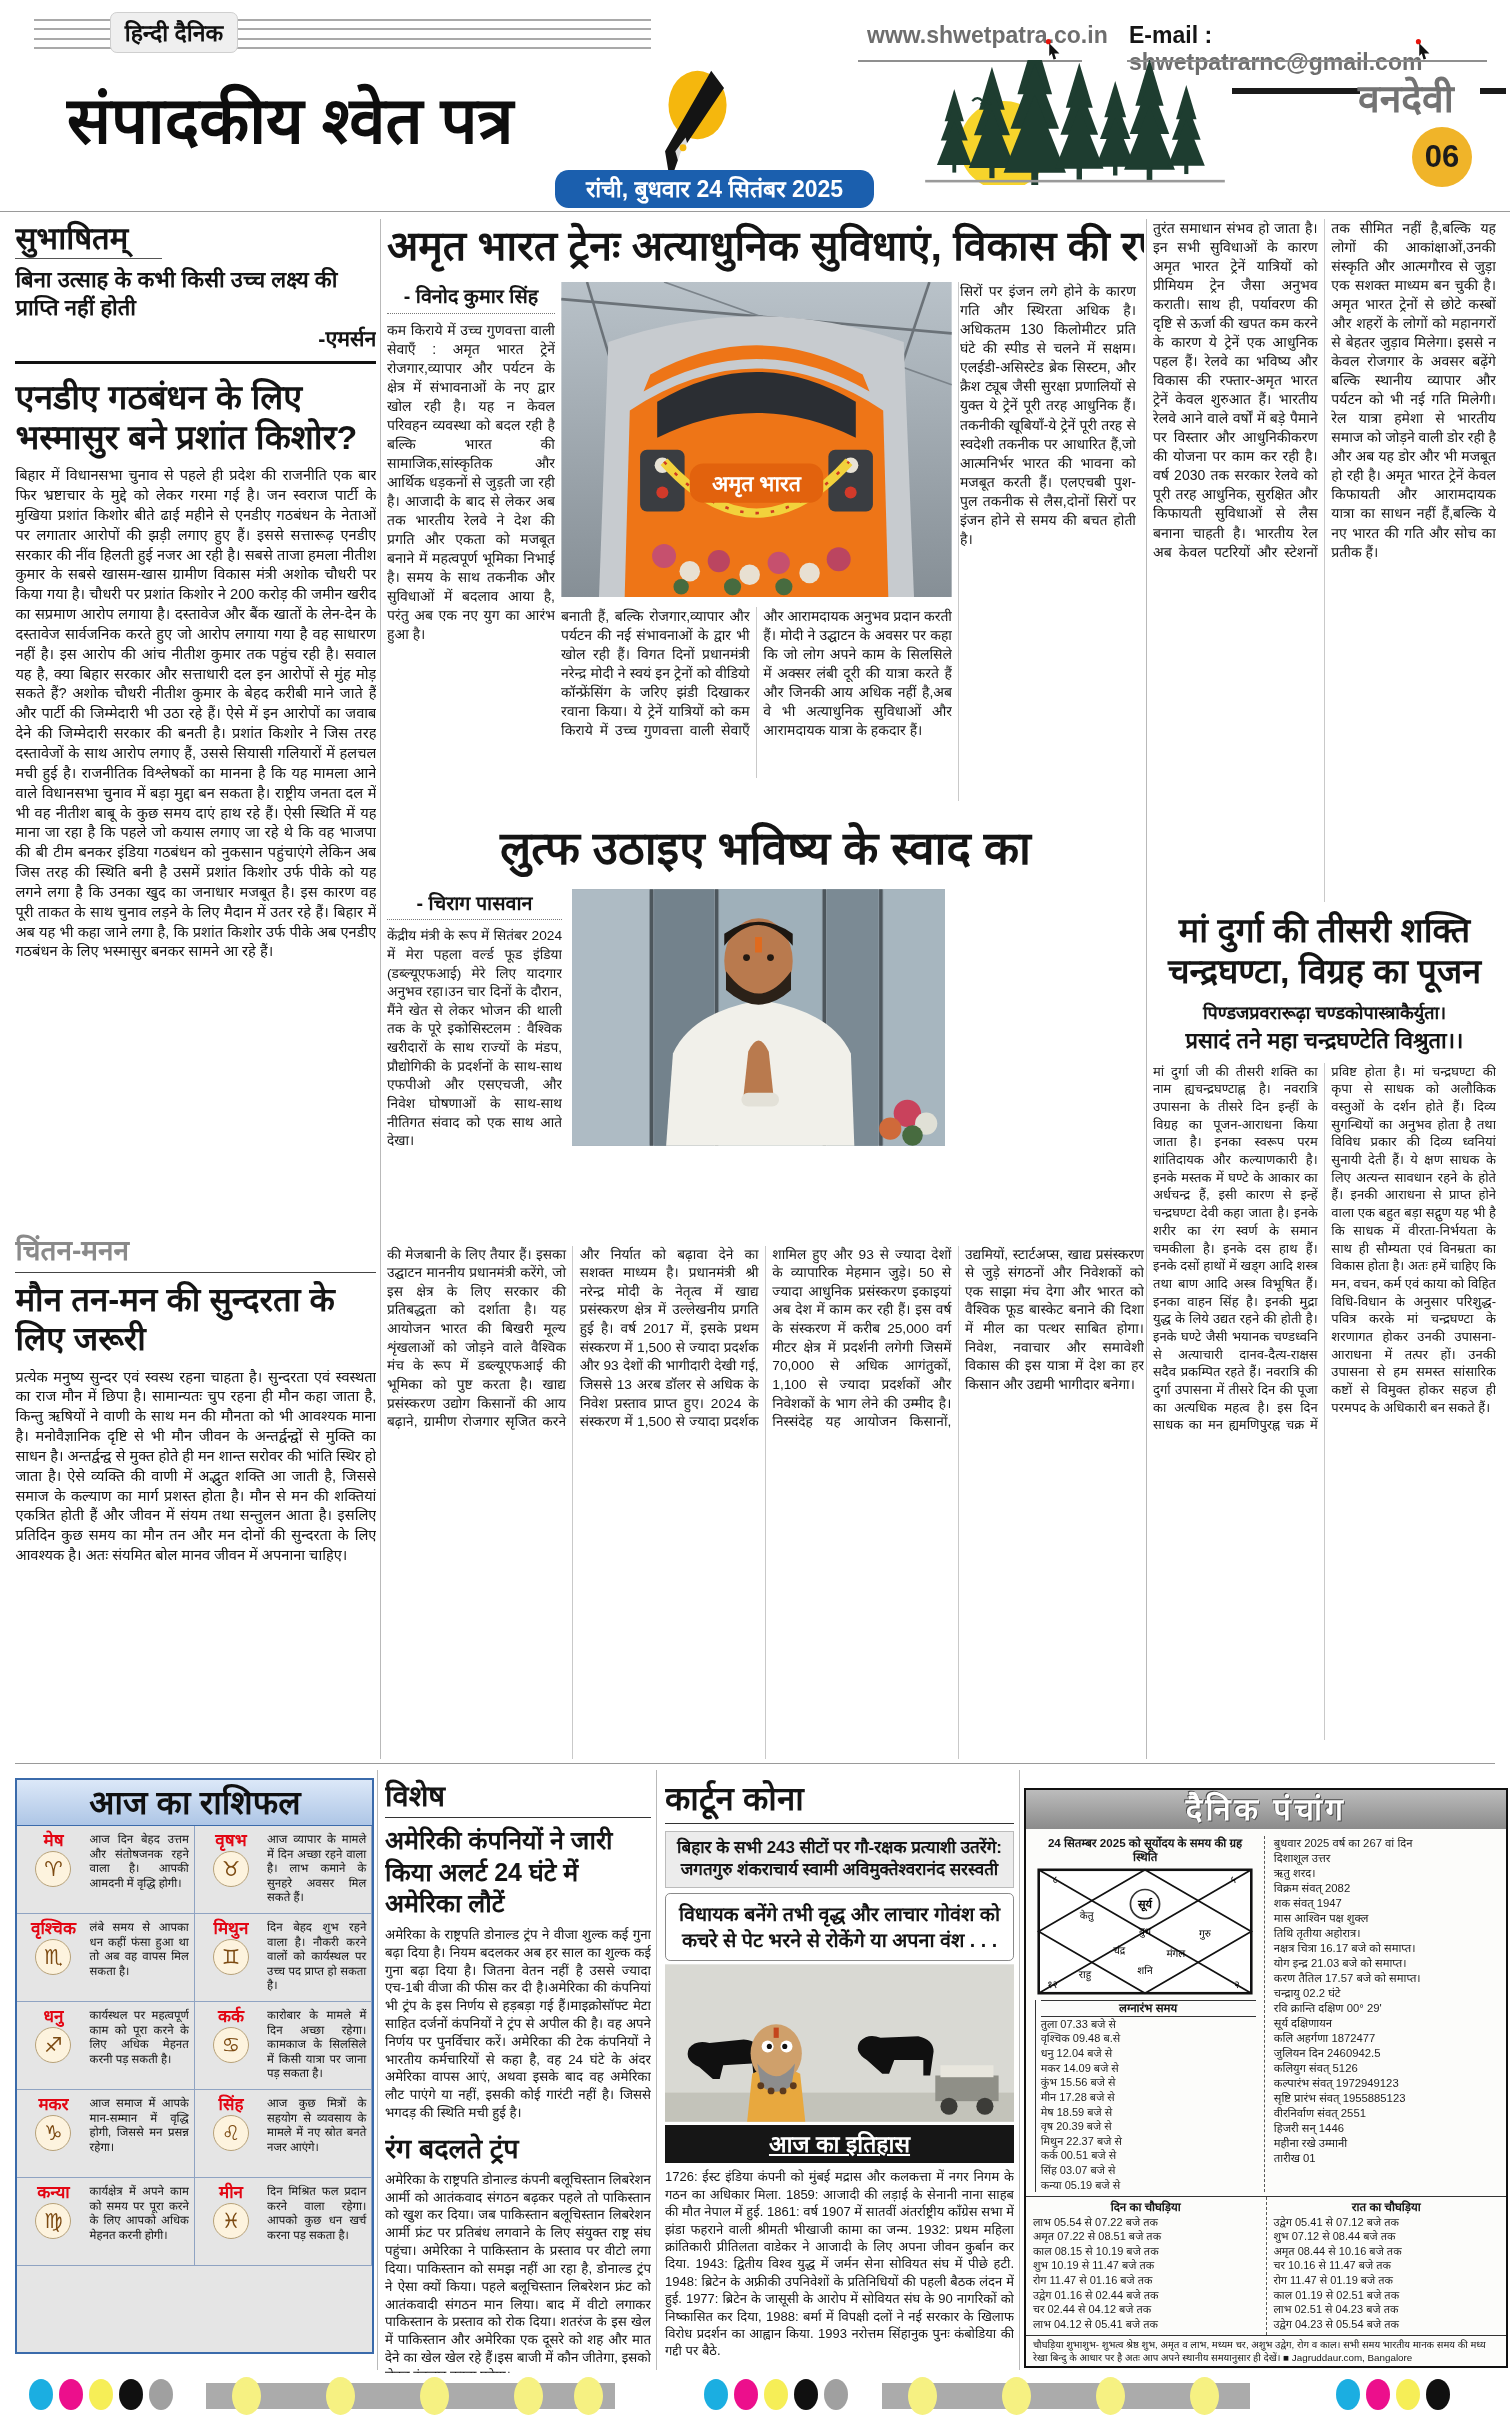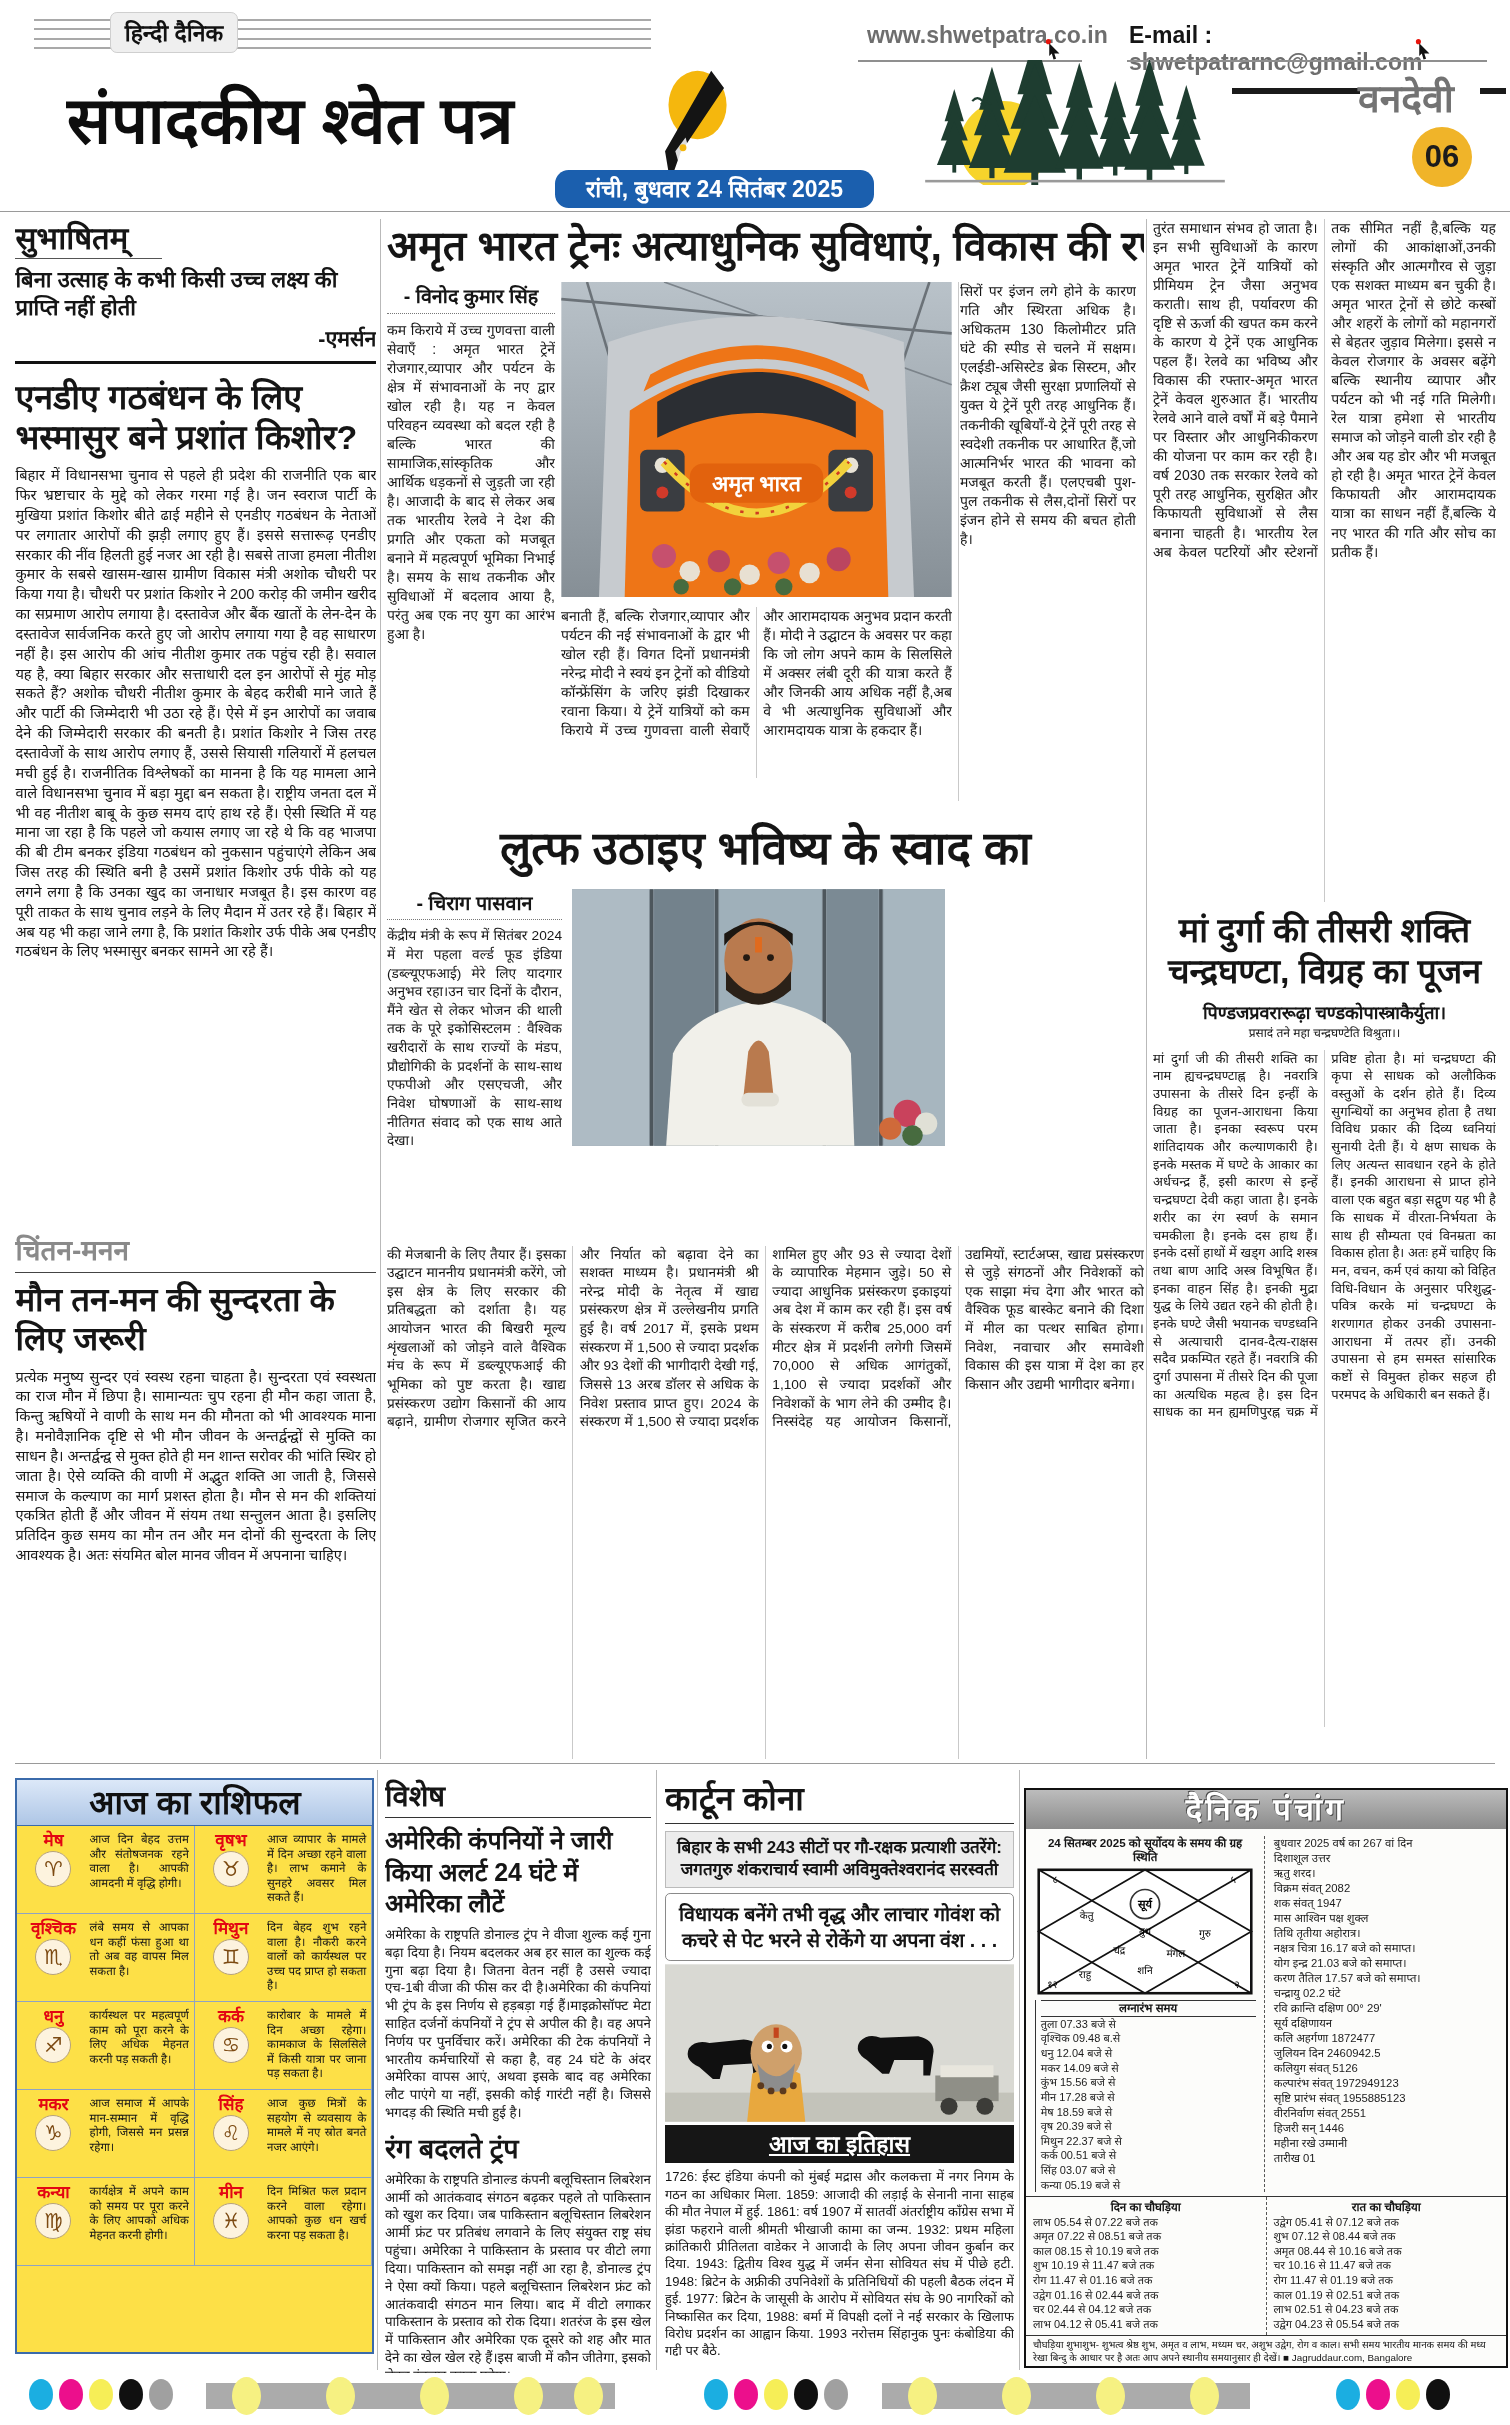--- a/index.html
+++ b/index.html
@@ -30,21 +30,21 @@
   .byline{font-weight:bold;font-size:19.7px;border-bottom:1.7px dotted #777;padding-bottom:3.4px;}
   .cols2{column-count:2;column-gap:13.7px;column-rule:0.9px solid #c9c9c9;}
   .cols4{column-count:4;column-gap:13.7px;column-rule:0.9px solid #c9c9c9;}
   
   .sub-title{font-size:31px;font-weight:bold;border-bottom:1.7px solid #555;display:inline-block;padding-right:34px;}
   .sub-quote{font-size:22px;font-weight:bold;line-height:1.3;margin-top:6.9px;}
   .sub-author{font-size:21.4px;font-weight:bold;text-align:right;}
   .pk-head{font-size:34px;font-weight:bold;line-height:1.18;margin-top:13.7px;}
   .chintan-head{font-size:33px;font-weight:bold;line-height:1.2;margin-top:3.4px;}
   
-  .rash-box{border:2.6px solid #3b6bab;background:#fde047;}
+  .rash-box{border:2.6px solid #3b6bab;background:#e5e5e5;}
   .rash-head{height:45px;background:linear-gradient(#dce8f8,#aec6e6);border-bottom:1.7px solid #3b6bab;
       font-size:33px;font-weight:bold;text-align:center;line-height:45px;color:#101010;}
   .rash-grid{display:grid;grid-template-columns:1fr 1fr;}
   .rash-cell{border-right:0.9px solid #8fa3c2;border-bottom:0.9px solid #8fa3c2;padding:6px 5.1px;display:flex;gap:5.1px;height:75px;overflow:hidden;}
   .rash-sign{color:#e30613;font-weight:bold;font-size:17px;text-align:center;line-height:1;}
   .rash-icon{width:34px;height:34px;border-radius:50%;background:#fdf3de;border:0.9px solid #b7a27a;
       font-size:20.6px;line-height:34px;text-align:center;color:#7c4a12;margin:1.7px auto 0;}
   .rash-text{font-size:11.5px;line-height:1.27;text-align:justify;flex:1;}
   
   .sec-kicker{font-size:29px;font-weight:bold;border-bottom:1.7px solid #333;padding-bottom:3.4px;}
@@ -240,21 +240,21 @@
           <circle cx="398" cy="288" r="12" fill="#476b3f"></circle>
       </g>
     </svg>
   </div>
   <div class="bodytxt just cols4 clip" style="margin-top:10.3px;height:565px;font-size:13.7px;">की मेजबानी के लिए तैयार हैं। इसका उद्घाटन माननीय प्रधानमंत्री करेंगे, जो इस क्षेत्र के लिए सरकार की प्रतिबद्धता को दर्शाता है। यह आयोजन भारत की बिखरी मूल्य शृंखलाओं को जोड़ने वाले वैश्विक मंच के रूप में डब्ल्यूएफआई की भूमिका को पुष्ट करता है। खाद्य प्रसंस्करण उद्योग किसानों की आय बढ़ाने, ग्रामीण रोजगार सृजित करने और निर्यात को बढ़ावा देने का सशक्त माध्यम है। प्रधानमंत्री श्री नरेन्द्र मोदी के नेतृत्व में खाद्य प्रसंस्करण क्षेत्र में उल्लेखनीय प्रगति हुई है। वर्ष 2017 में, इसके प्रथम संस्करण में 1,500 से ज्यादा प्रदर्शक और 93 देशों की भागीदारी देखी गई, जिससे 13 अरब डॉलर से अधिक के निवेश प्रस्ताव प्राप्त हुए। 2024 के संस्करण में 1,500 से ज्यादा प्रदर्शक शामिल हुए और 93 से ज्यादा देशों के व्यापारिक मेहमान जुड़े। 50 से ज्यादा आधुनिक प्रसंस्करण इकाइयां अब देश में काम कर रही हैं। इस वर्ष के संस्करण में करीब 25,000 वर्ग मीटर क्षेत्र में प्रदर्शनी लगेगी जिसमें 70,000 से अधिक आगंतुकों, 1,100 से ज्यादा प्रदर्शकों और निवेशकों के भाग लेने की उम्मीद है। निस्संदेह यह आयोजन किसानों, उद्यमियों, स्टार्टअप्स, खाद्य प्रसंस्करण से जुड़े संगठनों और निवेशकों को एक साझा मंच देगा और भारत को वैश्विक फूड बास्केट बनाने की दिशा में मील का पत्थर साबित होगा। निवेश, नवाचार और समावेशी विकास की इस यात्रा में देश का हर किसान और उद्यमी भागीदार बनेगा।</div>
 </div>
 
 <div class="abs clip" style="left:1153px;top:910px;width:343px;height:848px;">
   <div style="font-size:34px;font-weight:bold;line-height:1.2;text-align:center;">मां दुर्गा की तीसरी शक्ति चन्द्रघण्टा, विग्रह का पूजन</div>
   <div style="font-size:18px;font-weight:bold;text-align:center;margin-top:8.6px;">पिण्डजप्रवरारूढ़ा चण्डकोपास्त्राकैर्युता।</div>
-  <div style="font-size:12px;font-weight:normal;text-align:center;">प्रसादं तने महा चन्द्रघण्टेति विश्रुता।।</div>
+  <div style="font-size:22px;font-weight:bold;text-align:center;">प्रसादं तने महा चन्द्रघण्टेति विश्रुता।।</div>
   <div class="bodytxt just cols2 clip" style="margin-top:8.6px;height:677px;font-size:13px;">मां दुर्गा जी की तीसरी शक्ति का नाम ह्यचन्द्रघण्टाह्न है। नवरात्रि उपासना के तीसरे दिन इन्हीं के विग्रह का पूजन-आराधना किया जाता है। इनका स्वरूप परम शांतिदायक और कल्याणकारी है। इनके मस्तक में घण्टे के आकार का अर्धचन्द्र हैं, इसी कारण से इन्हें चन्द्रघण्टा देवी कहा जाता है। इनके शरीर का रंग स्वर्ण के समान चमकीला है। इनके दस हाथ हैं। इनके दसों हाथों में खड्ग आदि शस्त्र तथा बाण आदि अस्त्र विभूषित हैं। इनका वाहन सिंह है। इनकी मुद्रा युद्ध के लिये उद्यत रहने की होती है। इनके घण्टे जैसी भयानक चण्डध्वनि से अत्याचारी दानव-दैत्य-राक्षस सदैव प्रकम्पित रहते हैं। नवरात्रि की दुर्गा उपासना में तीसरे दिन की पूजा का अत्यधिक महत्व है। इस दिन साधक का मन ह्यमणिपुरह्न चक्र में प्रविष्ट होता है। मां चन्द्रघण्टा की कृपा से साधक को अलौकिक वस्तुओं के दर्शन होते हैं। दिव्य सुगन्धियों का अनुभव होता है तथा विविध प्रकार की दिव्य ध्वनियां सुनायी देती हैं। ये क्षण साधक के लिए अत्यन्त सावधान रहने के होते हैं। इनकी आराधना से प्राप्त होने वाला एक बहुत बड़ा सद्गुण यह भी है कि साधक में वीरता-निर्भयता के साथ ही सौम्यता एवं विनम्रता का विकास होता है। अतः हमें चाहिए कि मन, वचन, कर्म एवं काया को विहित विधि-विधान के अनुसार परिशुद्ध-पवित्र करके मां चन्द्रघण्टा के शरणागत होकर उनकी उपासना-आराधना में तत्पर हों। उनकी उपासना से हम समस्त सांसारिक कष्टों से विमुक्त होकर सहज ही परमपद के अधिकारी बन सकते हैं।</div>
 </div>
 
 <div class="abs rash-box clip" style="left:15.4px;top:1778px;width:355px;height:572px;">
   <div class="rash-head">आज का राशिफल</div>
   <div class="rash-grid">
     <div class="rash-cell">
         <div style="width:62px;">
           <div class="rash-sign">मेष</div>
           <div class="rash-icon">♈</div>

